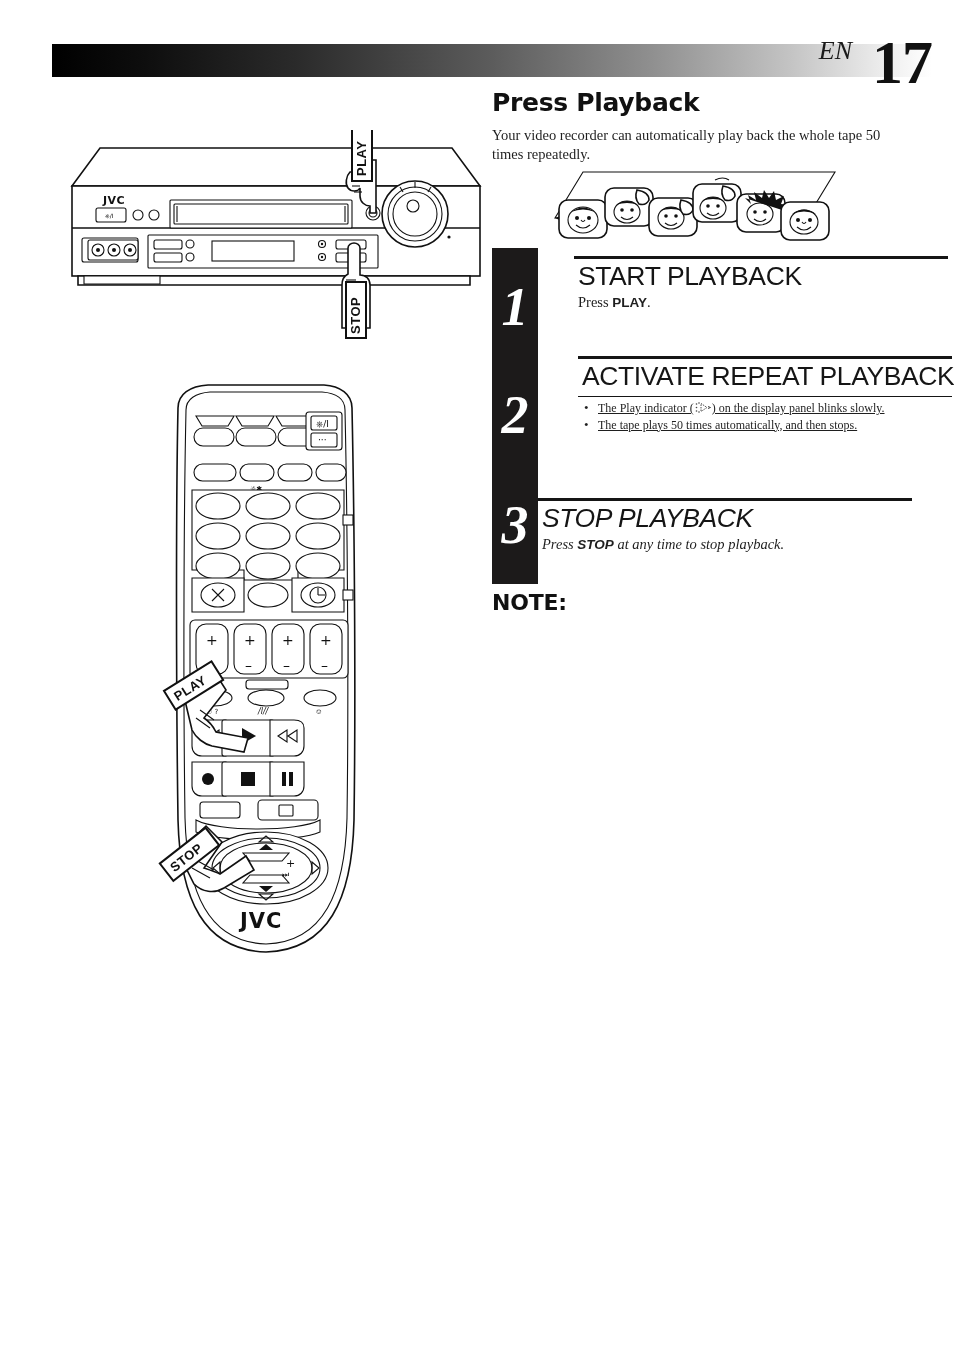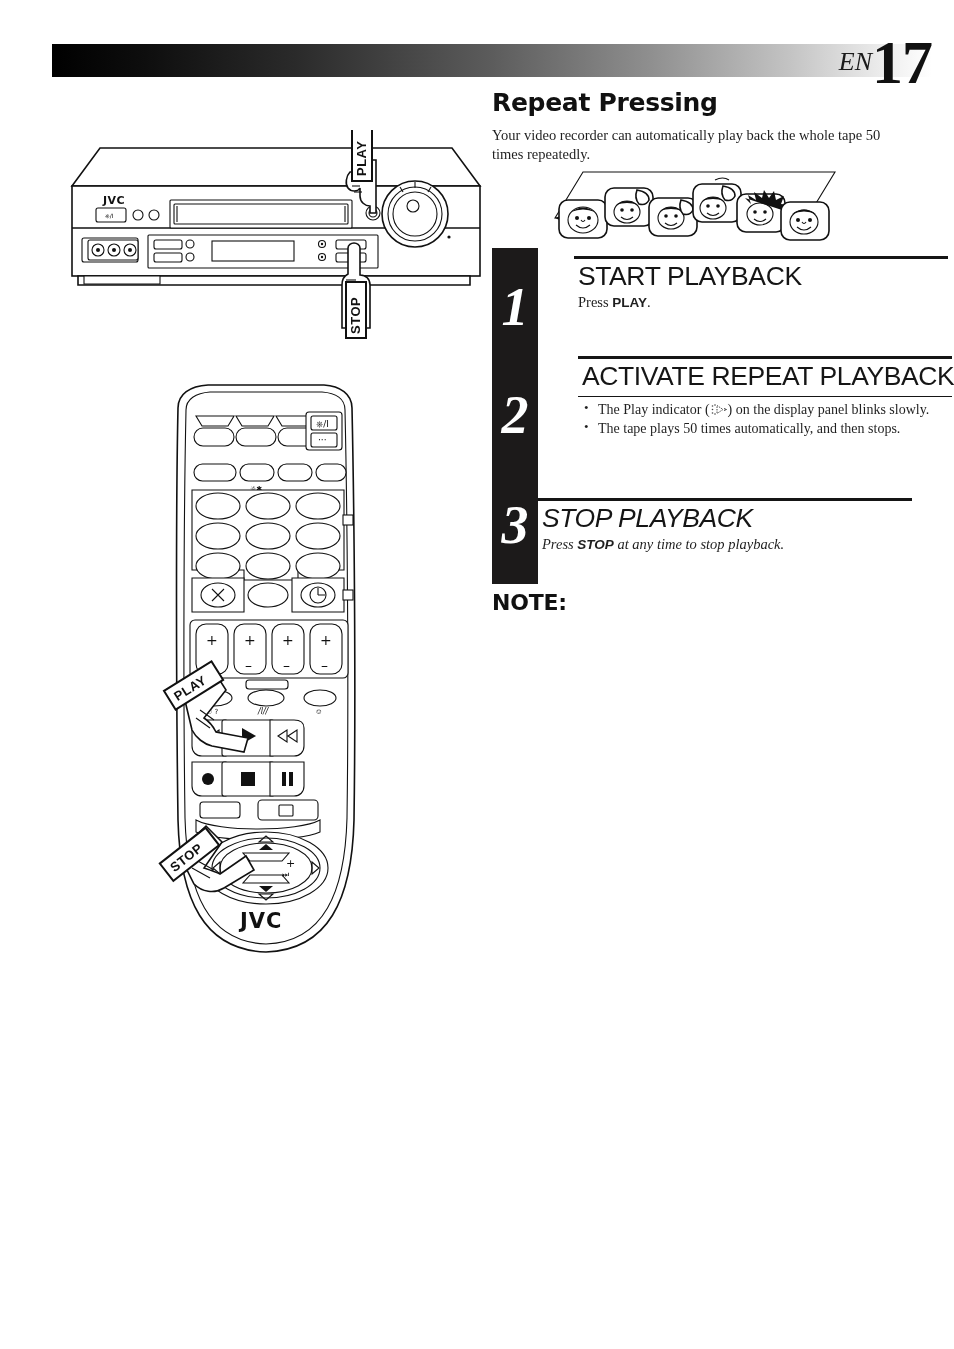--- a/index.html
+++ b/index.html
@@ -24,22 +24,22 @@
     width: 880px;
     height: 33px;
     background: linear-gradient(to right, #000000 0%, #0d0d0d 10%, #2b2b2b 28%,
                 #5c5c5c 50%, #8f8f8f 68%, #c4c4c4 84%, #efefef 95%, #ffffff 100%);
   }
   #page-label {
     position: absolute;
     right: 22px;
     top: 36px;
     display: flex;
-    align-items: center;
-    gap: 0;
+    align-items: flex-start;
+    gap: 20px;
     z-index: 5;
   }
   #page-label .en {
     font-family: "Liberation Serif", serif;
     font-style: italic;
     font-size: 26px;
     letter-spacing: 0px;
     color: #1a1a1a;
   }
   #page-label .num {
@@ -146,23 +146,24 @@
     margin: 2px 0 0 4px;
     line-height: 1.3;
   }
   .step-sub b { font-family: "Liberation Sans", sans-serif; font-size:13.5px; font-weight:bold; }
 
   .bullets {
     margin: 4px 0 0 6px;
     padding: 0;
     list-style: none;
     font-family: "Liberation Serif", serif;
-    font-size: 14px;
+    font-size: 12px;
     line-height: 1.28;
     color: #1f1f1f;
+    text-decoration: underline;
   }
   .bullets li {
     position: relative;
     padding-left: 14px;
     margin-bottom: 1px;
     width: 350px;
   }
   .bullets li:before {
     content: "\2022";
     position: absolute;
@@ -466,21 +467,21 @@
       <path class="ln-thin" d="M44 488 L62 498"></path>
       <g transform="rotate(-38 46 472)">
         <rect class="callout-box" x="12" y="460" width="58" height="22"></rect>
         <text class="callout-txt" x="18" y="476">STOP</text>
       </g>
     </g>
   </svg>
 </div>
 
 <div id="right-col">
-  <h1 id="section-title">Repeat Pressing</h1>
+  <h1 id="section-title">Press Playback</h1>
   <p id="intro-text">Your video recorder can automatically play back the whole tape 50 times repeatedly.</p>
 </div>
 
 <div id="repeat-illustration">
   <svg width="300" height="90" viewBox="0 0 300 90">
 
     <path class="ln-thin" d="M10 58 L38 12 L290 12 L262 58 Z" fill="none"></path>
     <path class="fill-b" d="M10 58 l10 -4 l-1 8 z"></path>
 
     <g>

